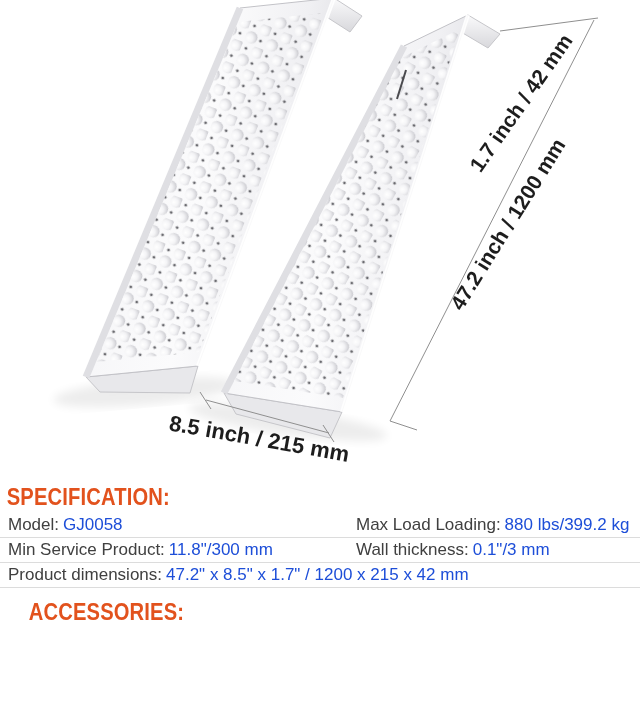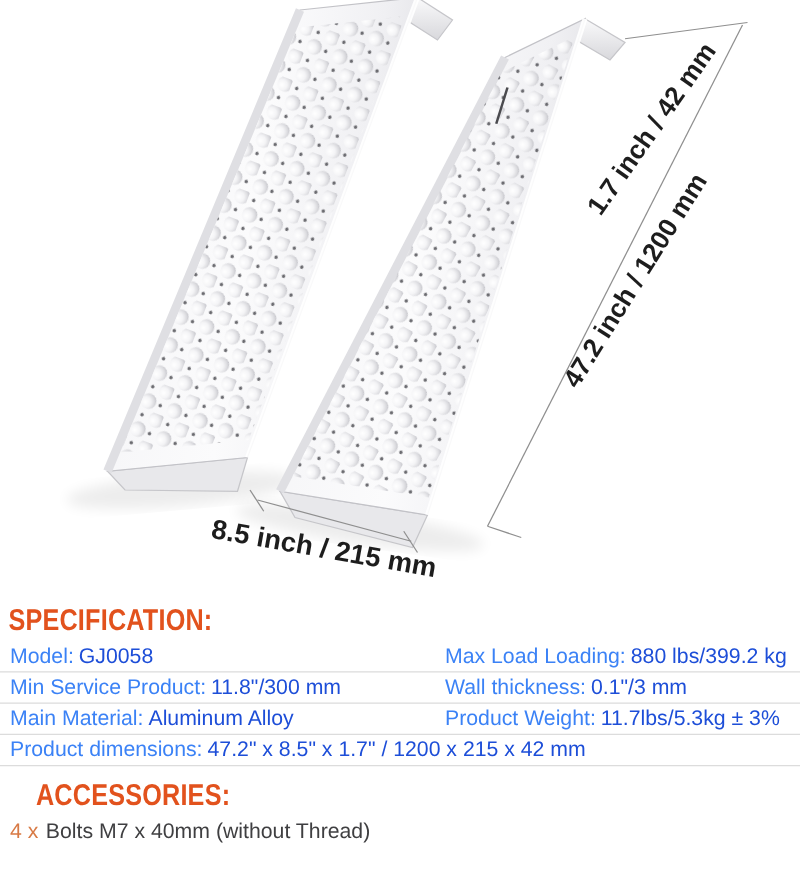--- a/index.html
+++ b/index.html
@@ -27,21 +27,21 @@
   
   .spec-table{width:640px;font-size:17px;color:#3f3f41;}
   .spec-row{
     display:grid;grid-template-columns:348px 1fr;
     align-items:center;height:25px;
     border-bottom:1px solid #dcdcdc;
     padding-left:8px;box-sizing:border-box;
   }
   .spec-row.full{grid-template-columns:1fr;}
   .cell{white-space:nowrap;overflow:hidden;}
-  .lbl{color:#3b82f6;}
+  .lbl{color:#404040;}
   .val{color:#1d4ed8;margin-left:4px;}
 
   
   .acc-row{
     display:grid;grid-template-columns:348px 1fr;
     align-items:center;height:23px;
     padding-left:8px;box-sizing:border-box;
     font-size:17px;
   }
   .acc-row.divided{border-bottom:1px solid #dcdcdc;}
@@ -152,43 +152,30 @@
 
       <div class="spec-row">
         <div class="cell">
           <span class="lbl">Min Service Product:</span><span class="val">11.8"/300 mm</span>
         </div>
         <div class="cell">
           <span class="lbl">Wall thickness:</span><span class="val">0.1"/3 mm</span>
         </div>
       </div>
 
-      <div class="spec-row">
-        <div class="cell">
-          <span class="lbl">Main Material:</span><span class="val">Aluminum Alloy</span>
-        </div>
-        <div class="cell">
-          <span class="lbl">Product Weight:</span><span class="val">11.7lbs/5.3kg ± 3%</span>
-        </div>
-      </div>
 
       <div class="spec-row full">
         <div class="cell">
           <span class="lbl">Product dimensions:</span><span class="val">47.2" x 8.5" x 1.7" / 1200 x 215 x 42 mm</span>
         </div>
       </div>
     </div>
   </section>
 
   <section>
     <div class="acc-head-wrap">
       <h2 class="sec-heading">ACCESSORIES:</h2>
     </div>
 
 
-    <div class="acc-row">
-      <div class="cell">
-        <span class="qty">4 x</span><span class="name">Bolts M7 x 40mm (without Thread)</span>
-      </div>
-    </div>
   </section>
 
 </div>
 
 </body></html>

